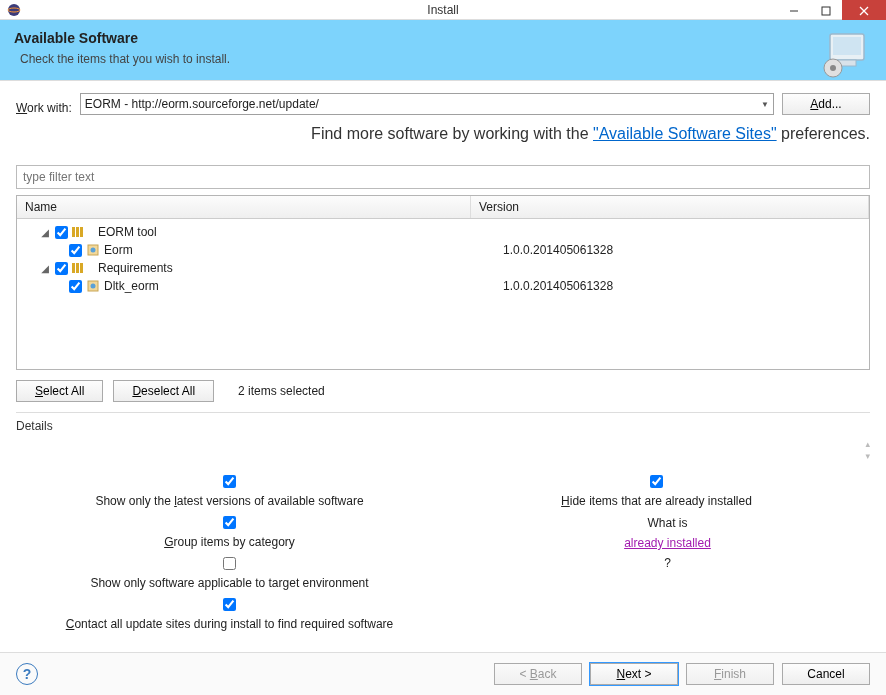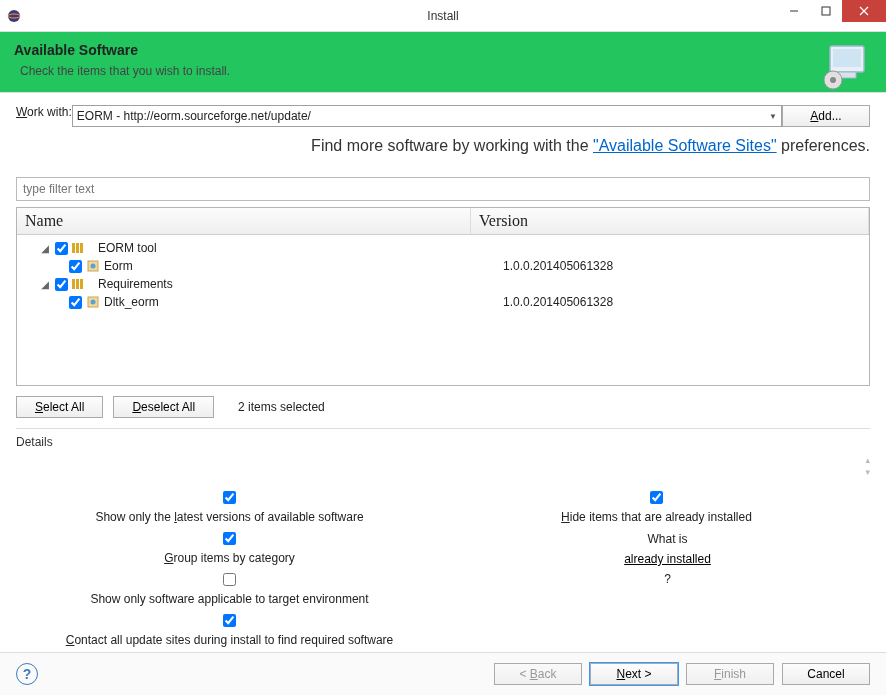--- a/index.html
+++ b/index.html
@@ -1,46 +1,46 @@
 <!DOCTYPE html>
 <html><head>
   <meta charset="utf-8">
   <style>
     * { box-sizing: border-box; margin: 0; padding: 0; }
     body { font-family: "Segoe UI", Tahoma, sans-serif; font-size: 12px; color: #222; background: #fff; width: 886px; height: 695px; overflow: hidden; }
     
-    .titlebar { height: 32px; background: #fff; border-bottom: 1px solid #ddd; display: flex; align-items: center; position: relative; }
+    .titlebar { height: 20px; background: #fff; border-bottom: 1px solid #ddd; display: flex; align-items: center; position: relative; }
     .titlebar-icon { width: 16px; height: 16px; margin-left: 6px; }
     .titlebar-title { position: absolute; left: 50%; transform: translateX(-50%); font-size: 12px; color: #333; }
     .win-controls { position: absolute; right: 0; top: 0; display: flex; }
     .win-btn { width: 32px; height: 22px; display: flex; align-items: center; justify-content: center; }
     .win-close { background: #c8413b; color: #fff; width: 44px; }
     
-    .header-banner { background: #22c55e; padding: 10px 14px 14px 14px; border-bottom: 1px solid #ddd; position: relative; display: flex; }
+    .header-banner { background: #7dd3fc; padding: 10px 14px 14px 14px; border-bottom: 1px solid #ddd; position: relative; display: flex; }
     .header-text h2 { font-size: 14px; font-weight: bold; color: #222; margin-bottom: 6px; }
     .header-text p { font-size: 12px; color: #444; margin-left: 6px; }
     .header-icon { position: absolute; right: 14px; top: 8px; }
     
     .content { padding: 12px 16px; }
     
-    .workwith-row { display: flex; align-items: flex-start; }
+    .workwith-row { display: flex; align-items: flex-end; gap: 8px; }
     .label-ww { font-size: 12px; }
     .combo { flex: 1; height: 22px; border: 1px solid #a0a0a0; padding: 2px 4px; font-size: 12px; background: #fff; display: flex; align-items: center; justify-content: space-between; }
     .combo-arrow { font-size: 8px; color: #555; }
     .btn { border: 1px solid #aaa; background: linear-gradient(#fdfdfd,#eee); height: 22px; padding: 0 18px; font-size: 12px; cursor: pointer; }
     .btn-wide { min-width: 88px; }
     .btn:disabled { color: #999; background: linear-gradient(#fafafa,#f0f0f0); }
     
     .hint-row { text-align: right; margin-top: 10px; font-size: 16px; color: #333; }
     .hint-row a { color: #0066cc; text-decoration: underline; }
     
     .filter { width: 100%; border: 1px solid #bbb; padding: 4px 6px; font-size: 12px; color: #777; margin-top: 22px; }
     
     .tree-table { border: 1px solid #b5b5b5; margin-top: 6px; }
-    .table-header { display: flex; background: linear-gradient(#fcfcfc,#efefef); border-bottom: 1px solid #ccc; font-size: 16px; font-weight: normal; font-family: Liberation Serif, serif; }
+    .table-header { display: flex; background: linear-gradient(#fcfcfc,#efefef); border-bottom: 1px solid #ccc; font-size: 12px; font-weight: normal; }
     .col-name { flex: 0 0 454px; padding: 4px 8px; border-right: 1px solid #ddd; }
     .col-version { flex: 1; padding: 4px 8px; border-right: 1px solid #ddd; }
     .table-body { height: 150px; background: #fff; padding: 4px 0; overflow: auto; }
     
     .tree-row { display: flex; align-items: center; height: 18px; padding: 0 4px; }
     .expander { width: 12px; height: 12px; display: flex; align-items: center; justify-content: center; font-size: 10px; color: #666; cursor: pointer; }
     .cb { width: 13px; height: 13px; margin: 0 4px; }
     .cat-icon { width: 22px; height: 12px; display: inline-flex; gap: 1px; margin-right: 4px; align-items: center;}
     .cat-icon span { width: 3px; height: 10px; background: #d9a825; display: inline-block; }
     .feat-icon { width: 14px; height: 14px; margin-right: 4px; }
@@ -54,21 +54,21 @@
     
     hr.sep { border: none; border-top: 1px solid #ddd; margin: 10px 0 6px 0; }
     
     .details-label { font-size: 12px; color: #333; }
     .details-box { height: 26px; position: relative; }
     .details-scroll { position: absolute; right: 0; top: 6px; color: #bbb; font-size: 9px; display:flex; flex-direction:column; gap:2px;}
     
     .options { display: flex; margin-top: 16px; }
     .opt-col { flex: 1; display: flex; flex-direction: column; gap: 8px; }
     .opt-row { display: flex; align-items: center; gap: 6px; font-size: 12px; flex-direction: column; }
-    .opt-row a { color: #000000; text-decoration: underline; }
+    .opt-row a { color: #a21caf; text-decoration: underline; }
     
     .footer { position: absolute; bottom: 0; left: 0; right: 0; padding: 10px 16px; border-top: 1px solid #ddd; display: flex; align-items: center; background: #fafafa; }
     .help-icon { width: 22px; height: 22px; border: 1.5px solid #3b7bbf; border-radius: 50%; color: #3b7bbf; font-weight: bold; display: flex; align-items: center; justify-content: center; font-size: 14px; }
     .footer-btns { margin-left: auto; display: flex; gap: 8px; }
     .footer-btns .btn { min-width: 88px; }
     .btn-focus { outline: 1px solid #3399ff; box-shadow: 0 0 0 1px #3399ff; }
     
     .underline { text-decoration: underline; }
   </style>
 </head>

